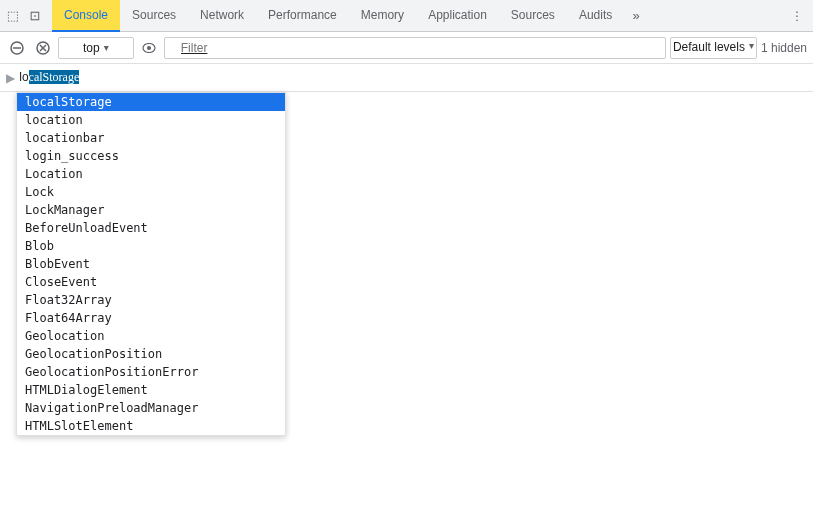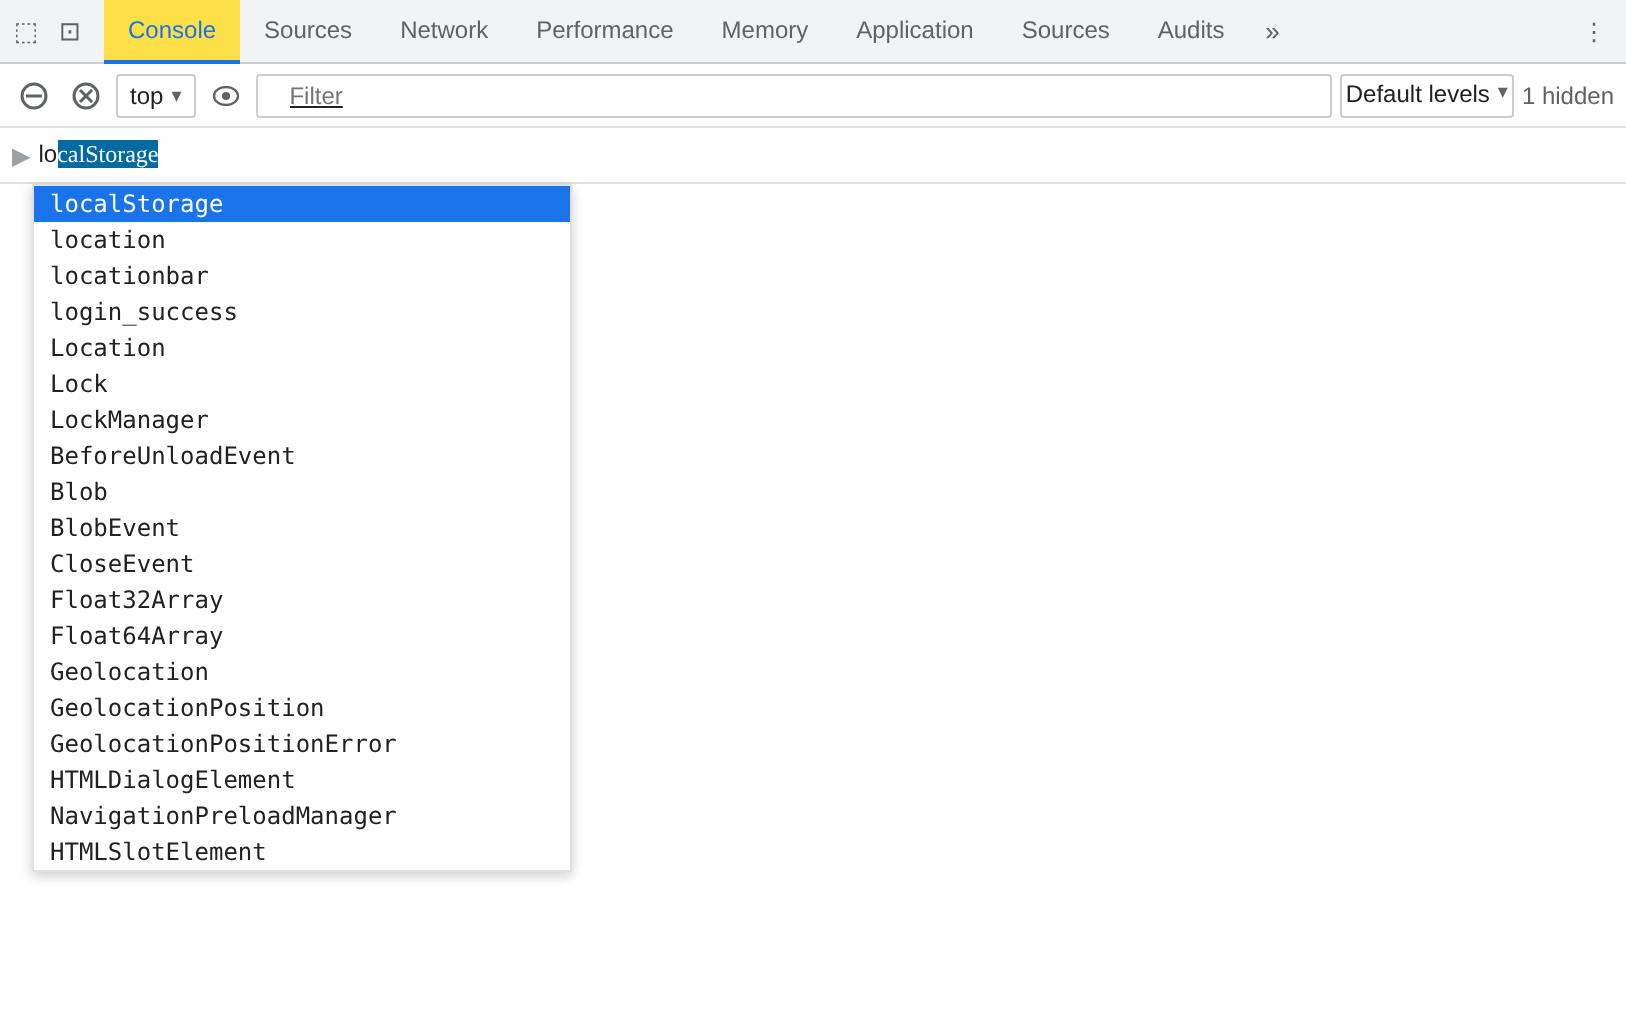--- a/index.html
+++ b/index.html
@@ -109,21 +109,21 @@
       color: #5f6368;
       font-size: 13px;
     }
 
     .context-select {
       display: flex;
       align-items: center;
       background: #fff;
       border: 1px solid #ccc;
       border-radius: 2px;
-      padding: 2px 6px;
+      padding: 2px 24px;
       cursor: pointer;
       font-size: 12px;
       color: #202124;
       height: 22px;
       gap: 4px;
     }
 
     .filter-input {
       flex: 1;
       border: 1px solid #ccc;

